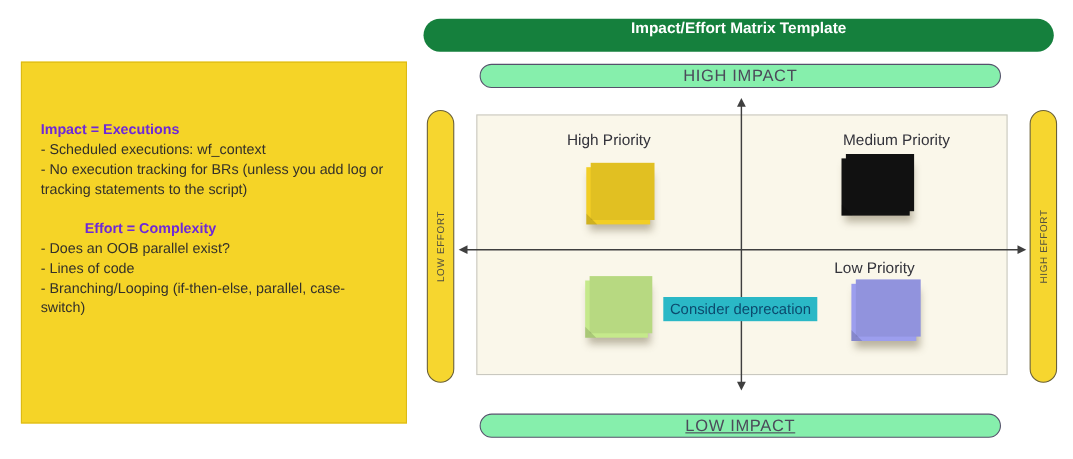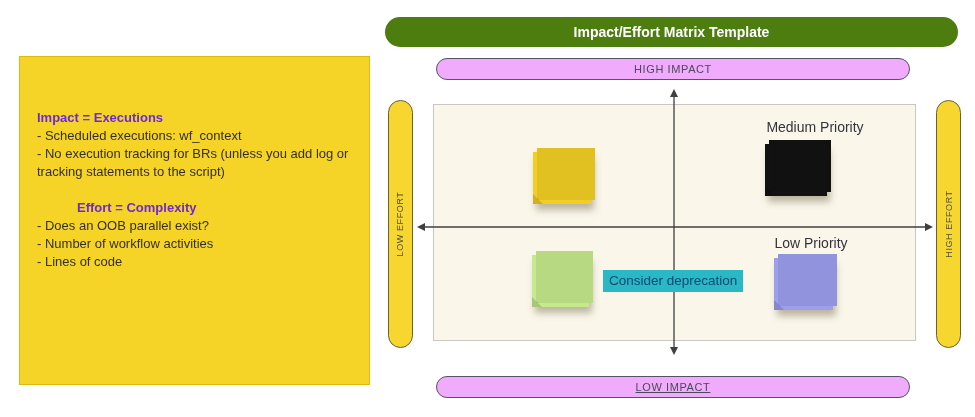--- a/index.html
+++ b/index.html
@@ -17,31 +17,31 @@
     box-sizing:border-box; padding:52px 17px 0 17px;
     font-size:13px; line-height:1.38; color:#33302a;
   }
   .big-note .heading { font-weight:700; color:#6d28d9; }
   .big-note .section-gap { margin-top:18px;padding-left:40px; }
   .big-note .bullet { white-space:normal; }
 
   
   .title-pill {
     position:absolute; left:385px; top:17px; width:573px; height:30px;
-    background:#4d7c0f; border-radius:15px;
-    display:flex; align-items:center; justify-content:center;
+    background:#15803d; border-radius:15px;
+    display:flex; justify-content:center;
     color:#ffffff; font-weight:700; font-size:14px;
   }
 
   
   .h-pill {
     position:absolute; height:22px; width:474px; left:436px;
-    background:#f0abfc; border:1px solid #55516b; border-radius:11px;
+    background:#86efac; border:1px solid #55516b; border-radius:11px;
     display:flex; align-items:center; justify-content:center;
-    font-size:11px; letter-spacing:0.6px; color:#4b4a5a; box-sizing:border-box;
+    font-size:15px; letter-spacing:0.6px; color:#4b4a5a; box-sizing:border-box;
   }
   .h-pill.top { top:58px; }
   .h-pill.bottom { top:376px;text-decoration:underline; }
 
   
   .v-pill {
     position:absolute; width:25px; height:248px; top:100px;
     background:#f6d62f; border:1px solid #6b6138; border-radius:13px;
     display:flex; align-items:center; justify-content:center; box-sizing:border-box;
   }
@@ -55,21 +55,21 @@
   
   .matrix {
     position:absolute; left:433px; top:104px; width:483px; height:237px;
     background:#faf7ea; border:1px solid #c9c8c0; box-sizing:border-box;
   }
   .quad-label {
     position:absolute; font-size:14px; color:#33333b; text-align:center;
   }
   .quad-label.tl { left:433px; top:119px; width:241px; }
   .quad-label.tr { left:694px; top:119px; width:242px; }
-  .quad-label.br { left:674px; top:235px; width:242px;padding-left:16px; }
+  .quad-label.br { left:674px; top:235px; width:242px; }
 
   
   .axes { position:absolute; left:415px; top:85px; z-index:2; pointer-events:none; }
 
   
   .sticky {
     position:absolute; z-index:3;
     box-shadow:3px 6px 7px rgba(110,100,70,0.45);
   }
   .sticky::before {           
@@ -96,22 +96,22 @@
 <body>
 
 <div id="stage">
 
   <div class="big-note">
     <div class="heading">Impact = Executions</div>
     <div class="bullet">- Scheduled executions: wf_context</div>
     <div class="bullet">- No execution tracking for BRs (unless you add log or tracking statements to the script)</div>
     <div class="heading section-gap">Effort = Complexity</div>
     <div class="bullet">- Does an OOB parallel exist?</div>
-    <div class="bullet">- Number of workflow activities</div>
     <div class="bullet">- Lines of code</div>
+    <div class="bullet">- Branching/Looping (if-then-else, parallel, case-switch)</div>
   </div>
 
   <div class="title-pill">
     <span>Impact/Effort Matrix Template</span>
   </div>
 
   <div class="h-pill top">
     <span>HIGH IMPACT</span>
   </div>
   <div class="h-pill bottom">
@@ -129,20 +129,21 @@
 
   <svg class="axes" width="520" height="275" viewBox="0 0 520 275">
     <line x1="259" y1="10" x2="259" y2="264" stroke="#3f3f3f" stroke-width="1.3"></line>
     <polygon points="259,4 255,12 263,12" fill="#3f3f3f"></polygon>
     <polygon points="259,270 255,262 263,262" fill="#3f3f3f"></polygon>
     <line x1="8" y1="142" x2="512" y2="142" stroke="#3f3f3f" stroke-width="1.3"></line>
     <polygon points="2,142 10,138 10,146" fill="#3f3f3f"></polygon>
     <polygon points="518,142 510,138 510,146" fill="#3f3f3f"></polygon>
   </svg>
 
+  <div class="quad-label tl">High Priority</div>
   <div class="quad-label tr">Medium Priority</div>
   <div class="quad-label br">Low Priority</div>
 
   <div class="sticky yellow"></div>
   <div class="sticky black"></div>
   <div class="sticky green"></div>
   <div class="sticky purple"></div>
 
   <div class="annotation">Consider deprecation</div>
 

